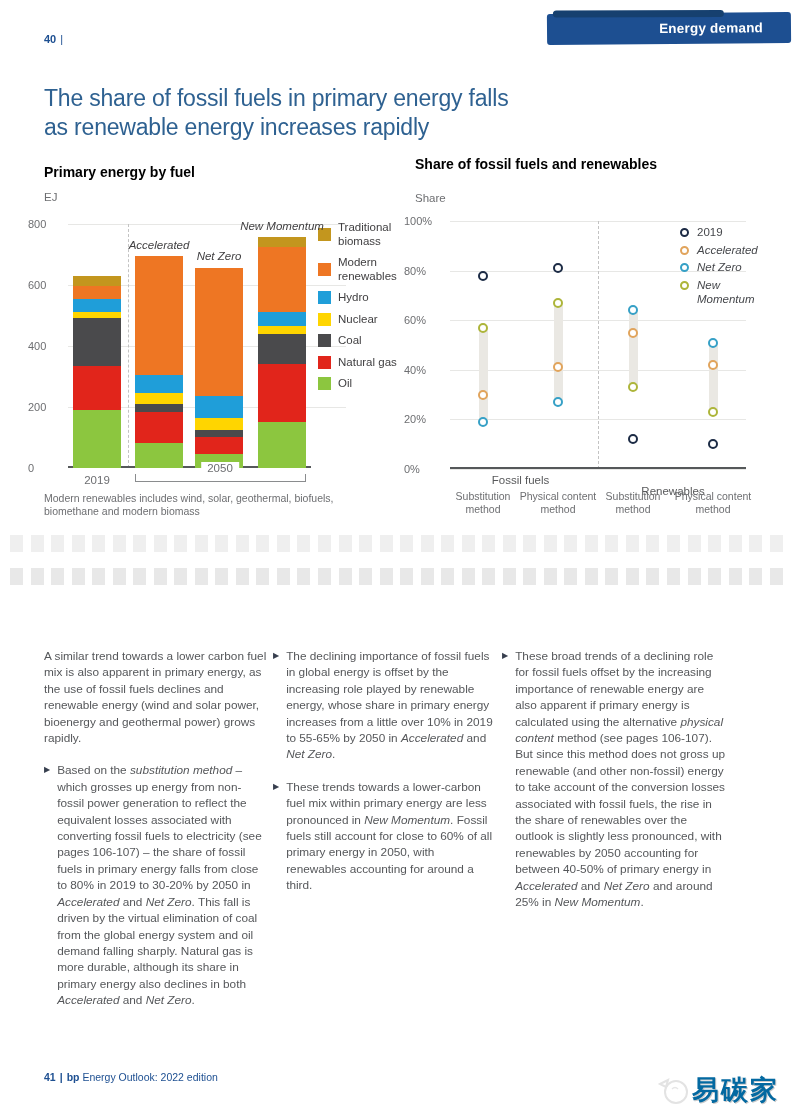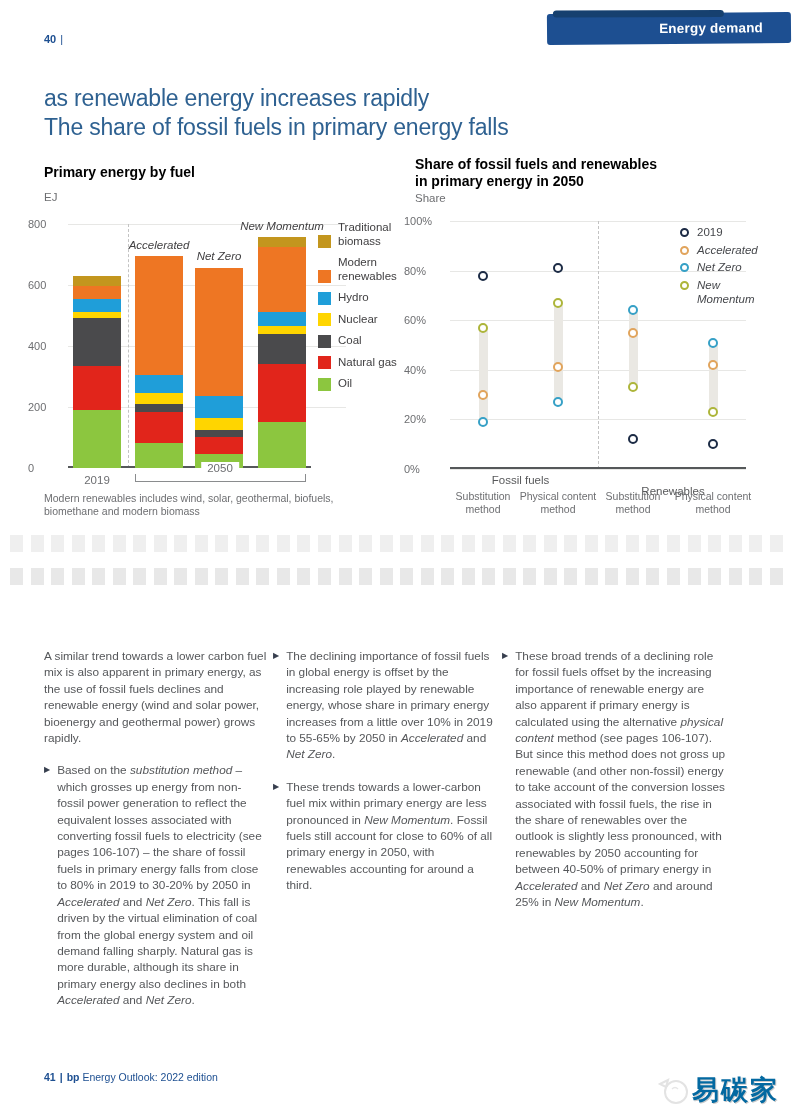--- a/index.html
+++ b/index.html
@@ -44,21 +44,21 @@
         color:#414042;text-align:center;line-height:13.5px;white-space:nowrap;z-index:2}
   .xlab{position:absolute;transform:translateX(-50%);font-size:11.5px;color:#6d6e71;white-space:nowrap}
   .bline{position:absolute;height:1px;background:#8a8c8e}
   .btick{position:absolute;width:1px;height:7px;background:#8a8c8e}
   .blab{position:absolute;transform:translateX(-50%);font-size:11.5px;color:#6d6e71;
         background:#fff;padding:0 6px;z-index:2;white-space:nowrap}
   #lc-footnote{left:44px;top:492px;width:330px;font-size:10.5px;line-height:13px;color:#6d6e71}
 
   
   #lc-legend{left:318px;top:221px}
-  .lrow{display:flex;margin-bottom:8px;align-items:flex-end}
+  .lrow{display:flex;margin-bottom:8px;align-items:center}
   .sw{width:13px;height:13px;flex:0 0 13px;margin-right:7px;margin-top:0}
   .lgl{font-size:11.5px;color:#414042;line-height:13.5px;width:72px}
 
   
   .band{position:absolute;width:9px;background:#eae8e3;border-radius:4px;z-index:1}
   .dot{position:absolute;width:10px;height:10px;border-radius:50%;background:#fff;
        box-sizing:border-box;z-index:2}
   .glab{position:absolute;transform:translateX(-50%);font-size:11.5px;color:#58595b;white-space:nowrap}
   .mlab{position:absolute;font-size:10.5px;color:#6d6e71;text-align:center;line-height:12.5px;width:80px}
   #rc-legend{position:absolute;left:230px;top:4px;z-index:3}
@@ -90,22 +90,22 @@
 </head>
 <body>
 
 <div class="abs" id="pageno"><span class="num">40</span><span class="bar">|</span></div>
 
 <div class="abs" id="banner">
   <span class="btxt">Energy demand</span>
 </div>
 
 <div class="abs" id="main-title">
+  <div>The share of fossil fuels in primary energy falls</div>
   <div>as renewable energy increases rapidly</div>
-  <div>The share of fossil fuels in primary energy falls</div>
 </div>
 
 <div class="abs ctitle" id="lc-title">Primary energy by fuel</div>
 <div class="abs unit" id="lc-unit">EJ</div>
 <div class="abs" id="left-plot">
     <div class="axisline" style="top: 248px; width: 243px;"></div>
     <div class="ylab" style="top: 243px;">0</div>
     <div class="gridline" style="top: 189px; width: 278px;"></div>
     <div class="ylab" style="top: 182px;">200</div>
     <div class="gridline" style="top: 128px; width: 278px;"></div>
@@ -177,21 +177,20 @@
     </div>
     <div class="lrow">
       <span class="sw" style="background: rgb(140, 198, 63);"></span>
       <span class="lgl">Oil</span>
     </div>
   </div>
 <div class="abs" id="lc-footnote">Modern renewables includes wind, solar, geothermal, biofuels, biomethane and modern biomass</div>
 
 <div class="abs ctitle" id="rc-title">
   <div>Share of fossil fuels and renewables</div>
-  <div>in primary energy in 2050</div>
 </div>
 <div class="abs unit" id="rc-unit">Share</div>
 <div class="abs" id="right-plot">
     <div class="gridline" style="top: 248px; width: 296px;"></div>
     <div class="ylab" style="top: 241px;">0%</div>
     <div class="gridline" style="top: 198.4px; width: 296px;"></div>
     <div class="ylab" style="top: 191.4px;">20%</div>
     <div class="gridline" style="top: 148.8px; width: 296px;"></div>
     <div class="ylab" style="top: 141.8px;">40%</div>
     <div class="gridline" style="top: 99.2px; width: 296px;"></div>

